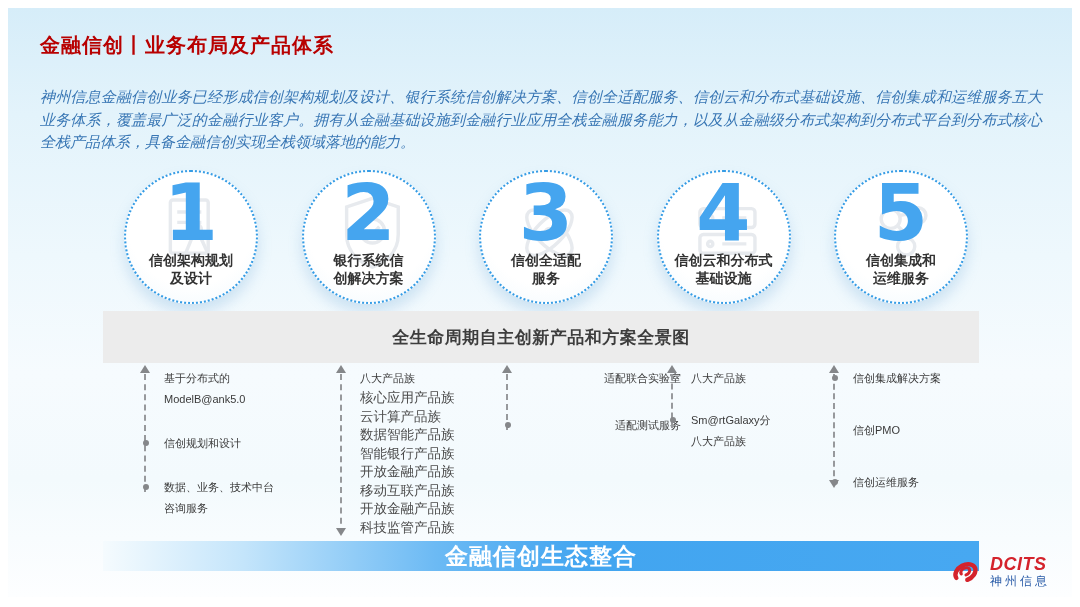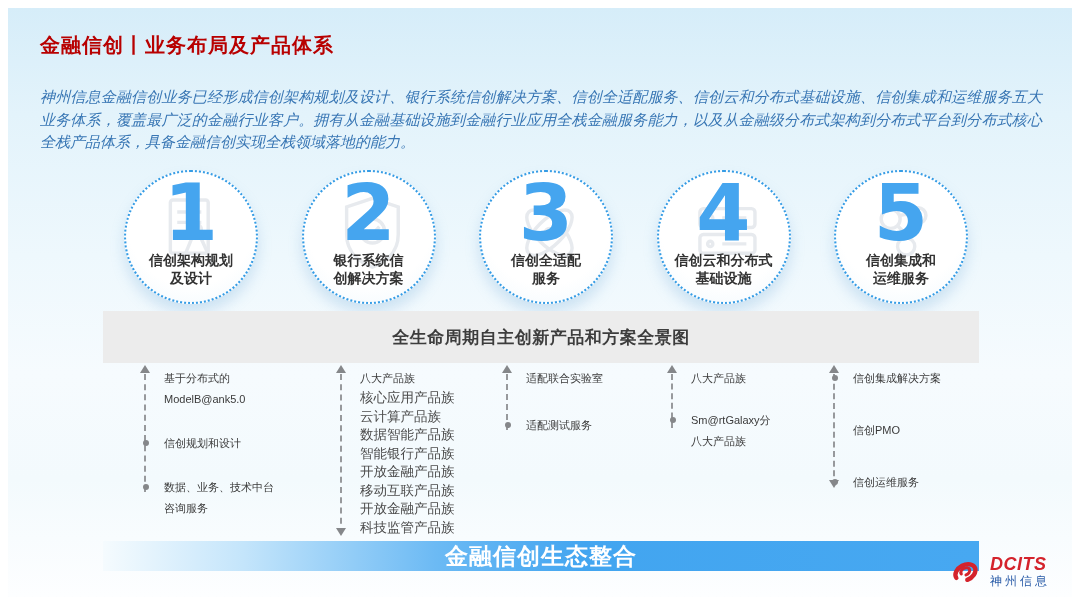--- a/index.html
+++ b/index.html
@@ -29,21 +29,21 @@
   .col .dash-line{position:absolute;left:0;top:6px;width:0;border-left:2px dashed #97999c;}
   .col .arrow-up{position:absolute;left:-4px;top:-3px;width:0;height:0;
     border-left:5px solid transparent;border-right:5px solid transparent;border-bottom:8px solid #85878a;}
   .col .arrow-down{position:absolute;left:-4px;width:0;height:0;
     border-left:5px solid transparent;border-right:5px solid transparent;border-top:8px solid #85878a;}
   .col-item{position:relative;font-size:11px;font-weight:400;color:#3a3a3a;line-height:21px;white-space:pre-line;}
   .col-item.dot::before{content:"";position:absolute;left:-21px;top:7px;width:6px;height:6px;border-radius:50%;background:#85878a;}
   .col-sub{font-size:13.5px;font-weight:400;color:#4c4c4c;line-height:18.5px;}
   #col1{left:136px;width:205px;} #col1 .dash-line{height:118px;} #col1 .col-item{margin-bottom:23px;}
   #col2{left:332px;width:175px;} #col2 .dash-line{height:160px;} #col2 .arrow-down{top:160px;}
-  #col3{left:498px;width:175px;} #col3 .dash-line{height:56px;} #col3 .col-item{margin-bottom:26px;}
+  #col3{left:498px;width:175px;} #col3 .dash-line{height:56px;} #col3 .col-item{margin-bottom:26px;text-align:right;}
   #col4{left:663px;width:180px;} #col4 .dash-line{height:54px;} #col4 .col-item{margin-bottom:21px;}
   #col5{left:825px;width:190px;} #col5 .dash-line{height:112px;} #col5 .arrow-down{top:112px;} #col5 .col-item{margin-bottom:31px;}
   
   .blue-banner{position:absolute;left:95px;top:533px;width:876px;height:30px;
     background:linear-gradient(90deg,#f5fbfe 0%,#c4e5fb 16%,#6cbaf4 38%,#42a5f0 55%,#47a8f1 100%);
     display:flex;align-items:center;justify-content:center;font-size:23px;font-weight:700;color:#ffffff;letter-spacing:1px;}
   
   .logo{position:absolute;right:22px;bottom:6px;display:flex;align-items:center;gap:6px;margin-top:8px;}
   .logo-text{display:flex;flex-direction:column;align-items:flex-start;}
   .logo-brand{font-size:18px;font-weight:800;font-style:italic;color:#d4232c;letter-spacing:.5px;line-height:1;}

